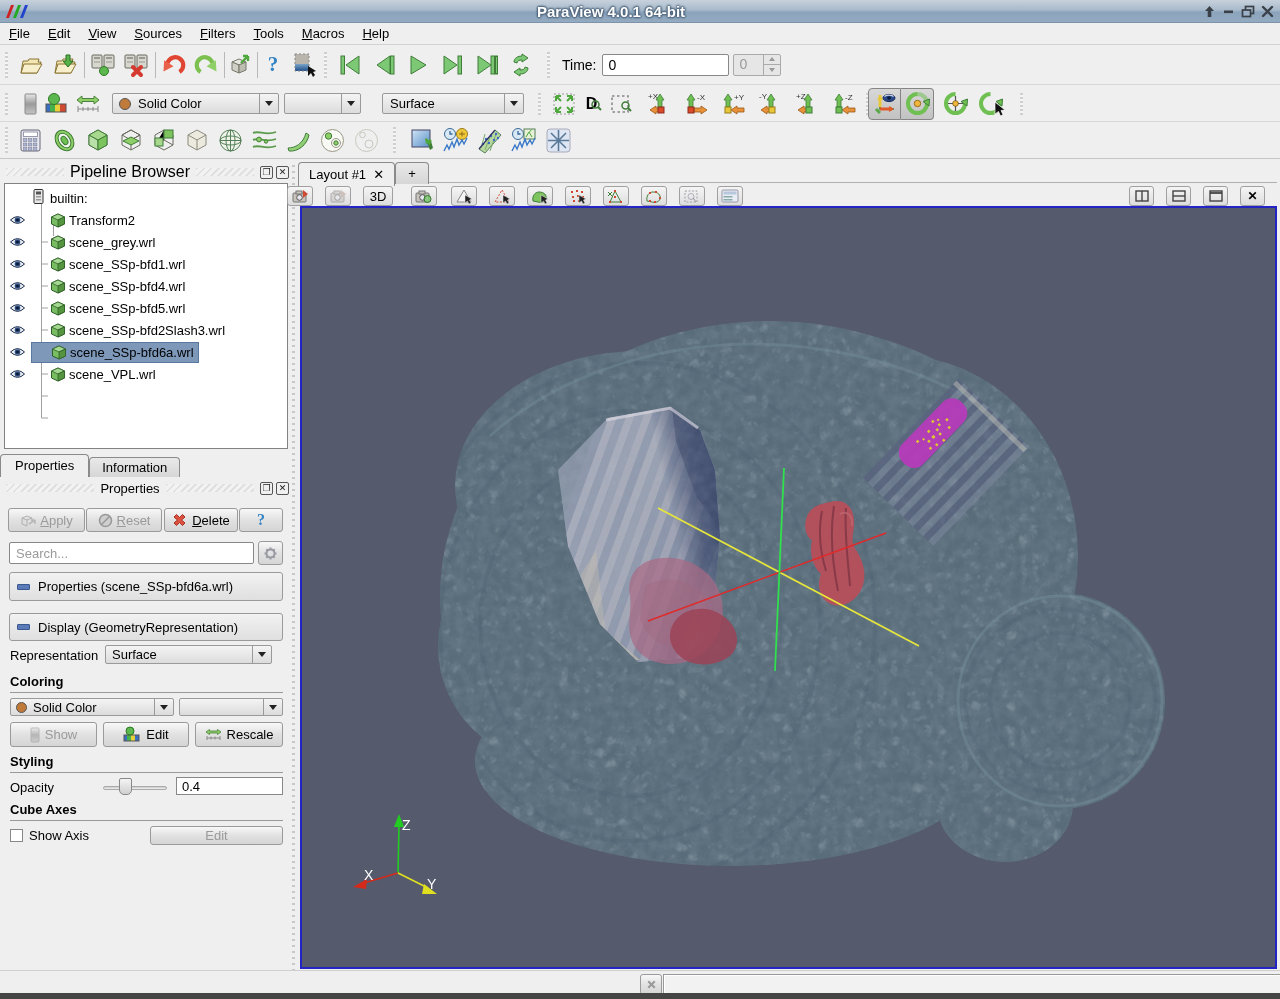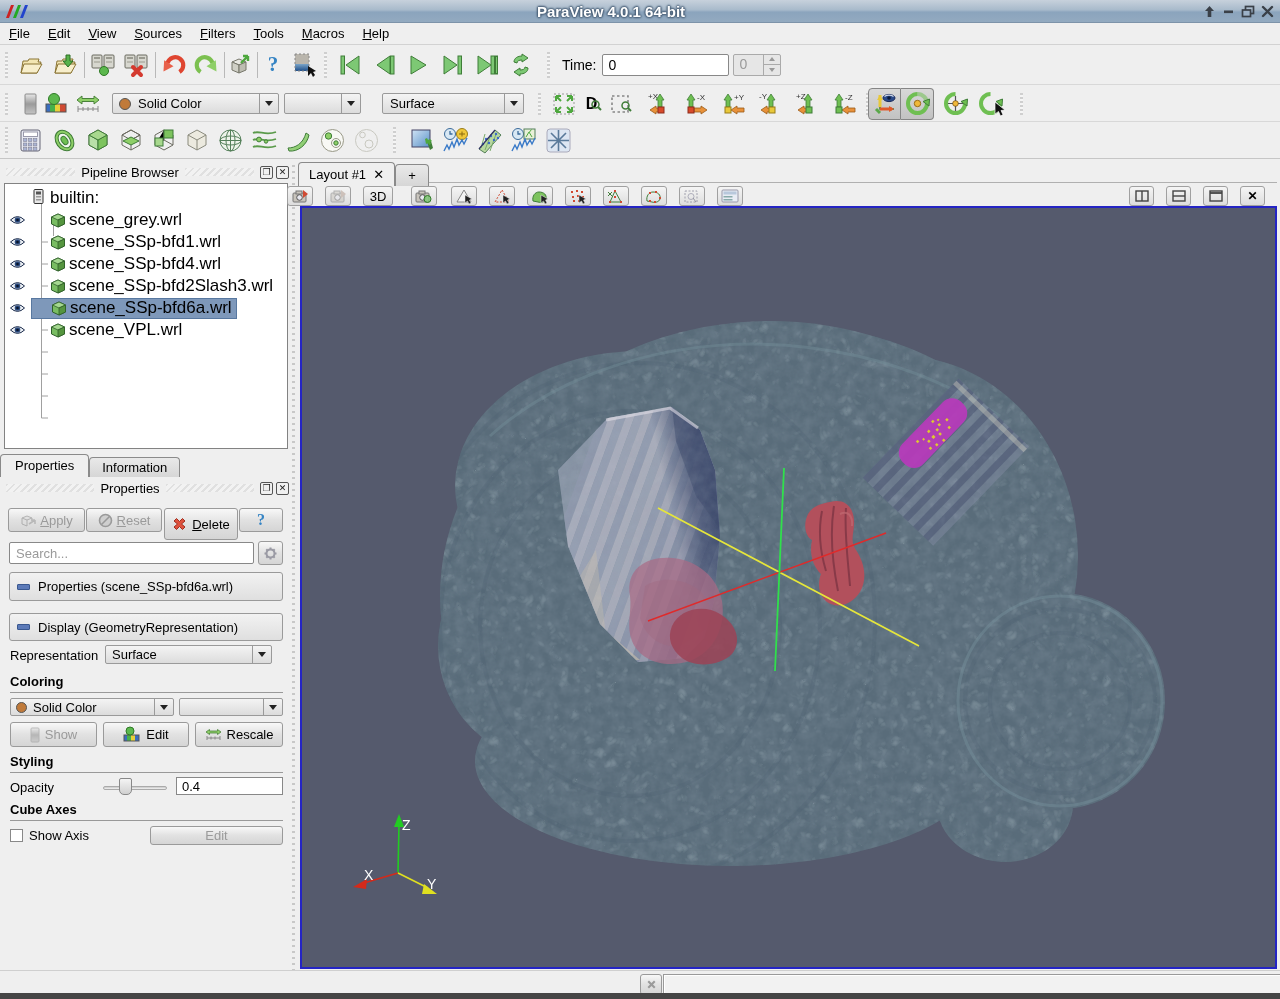--- a/index.html
+++ b/index.html
@@ -29,32 +29,32 @@
 .combo .arr:before{content:"";border:4px solid transparent;border-top:5px solid #222;margin-top:4px;}
 .tfield{background:#fff;border:1px solid #888;}
 
 .dockhead{display:flex;align-items:center;height:18px;}
 .dotex{flex:1;height:8px;margin:0 6px;background-image:repeating-linear-gradient(135deg,#e0e0e0 0 2px,#f2f2f2 2px 5px);}
 .dockbtn{width:13px;height:13px;border:1px solid #555;background:#f0f0f0;margin-right:3px;font-size:9px;line-height:11px;text-align:center;color:#222;border-radius:2px;}
 
 #lpanel{left:0;top:159px;width:292px;height:811px;background:#efefef;}
 #tree{left:4px;top:24px;width:284px;height:266px;background:#fff;border:1px solid #828282;}
 .trow{position:relative;height:22px;display:flex;align-items:center;}
-.trow .lbl{margin-left:3px;font-size:17px;}
+.trow .lbl{margin-left:3px;font-size:13px;}
 .hl{display:inline-flex;align-items:center;background:#7e98ba;border:1px solid #5878a0;height:21px;padding:0 4px 0 19px;margin-left:5px;}
 
 .tabbar{display:flex;align-items:flex-end;}
 .tab{border:1px solid #8a8a8a;border-bottom:none;border-radius:4px 4px 0 0;background:linear-gradient(#e9e9e9,#d6d6d6);padding:2px 12px;font-size:13px;}
 .tab.active{background:#efefef;padding:3px 14px 4px;}
 
 .sechead{background:linear-gradient(#f2f2f2,#dfdfdf);border:1px solid #9a9a9a;border-radius:3px;display:flex;align-items:center;font-size:13px;}
 .dash{width:13px;height:6px;background:#5c7ab8;border:1px solid #3a5890;border-radius:1px;margin:0 8px 0 7px;}
 .grphead{font-weight:bold;font-size:13px;border-bottom:1px solid #999;padding-bottom:3px;}
 
-#tabbar2{left:298px;top:162px;display:flex;align-items:flex-end;}
+#tabbar2{left:298px;top:162px;display:flex;align-items:flex-start;}
 #viewbar{left:287px;top:186px;width:982px;height:20px;display:flex;align-items:flex-start;gap:12px;}
 .vbtn{width:26px;height:20px;border:1px solid #a0a0a0;border-radius:3px;background:linear-gradient(#f5f5f5,#ddd);display:flex;align-items:center;justify-content:center;font-size:11px;}
 #renderview{left:300px;top:206px;width:977px;height:763px;background:#555a6d;border:2px solid #2424c4;}
 
 #statusbar{left:0;top:970px;width:1280px;height:23px;background:#efefef;border-top:1px solid #cfcfcf;}
 #darkstrip{left:0;top:993px;width:1280px;height:6px;background:#454545;}
 </style>
 </head>
 <body>
 <div id="titlebar" class="abs">
@@ -521,21 +521,21 @@
         </g>
       </svg>
 </div>
 </div>
 <div class="abs" style="left:291px;top:165px;width:5px;height:805px;background-image:repeating-linear-gradient(#c8c8c8 0 2px,#efefef 2px 6px);background-size:3px 6px;background-repeat:repeat-y;background-position:1px 0"></div>
 <div class="abs" style="left:90px;top:452px;width:120px;height:4px;background-image:repeating-linear-gradient(90deg,#c8c8c8 0 2px,#efefef 2px 6px)"></div>
 <div class="abs" style="left:298px;top:182px;width:979px;height:1px;background:#b0b0b0;z-index:0"></div>
 <div id="lpanel" class="abs">
   <div class="dockhead" style="margin-top:4px">
     <div class="dotex"></div>
-    <div style="font-size:13px">Pipeline Browser</div>
+    <div style="font-size:16px">Pipeline Browser</div>
     <div class="dotex"></div>
     <div class="dockbtn">❐</div>
       <div class="dockbtn">✕</div>
   </div>
   <div id="tree" class="abs">
    <svg class="abs" style="left:0;top:0" width="60" height="240" viewBox="0 0 60 240">
         <path d="M36.5 18 V234 M36.5 58 H43 M36.5 80 H43 M36.5 102 H43 M36.5 124 H43 M36.5 146 H43 M36.5 168 H43 M36.5 190 H43 M36.5 212 H43 M36.5 234 H43 M48.5 40 V52" stroke="#a0a0a0" fill="none"></path>
       </svg>
    <div style="padding-top:3px;position:relative">
     <div class="trow">
@@ -555,20 +555,37 @@
               <circle cx="7.5" cy="5" r="1.3" fill="#0a1428"></circle>
             </svg>
           </span>
           <span class="cubewrap" style="margin-left:24px;display:inline-flex">
             <svg width="16" height="15" viewBox="0 0 16 15">
               <path d="M1.5 4 L8 1 L14.5 4 L14.5 11 L8 14 L1.5 11 Z" fill="#79bd62" stroke="#2e5e2a"></path>
               <path d="M1.5 4 L8 1 L14.5 4 L8 7 Z" fill="#a5d890" stroke="#2e5e2a" stroke-width="0.8"></path>
               <path d="M8 7 L14.5 4 L14.5 11 L8 14 Z" fill="#55953f" stroke="#2e5e2a" stroke-width="0.8"></path>
             </svg>
           </span>
+          <span class="lbl">Transform2</span>
+        </div>
+    <div class="trow">
+          <span style="width:17px;margin-left:4px;display:inline-flex;justify-content:center">
+            <svg width="15" height="10" viewBox="0 0 15 10">
+              <path d="M0.5 5 Q7.5 -1.8 14.5 5 Q7.5 11.8 0.5 5 Z" fill="#eef2f6" stroke="#1a2a4a" stroke-width="1"></path>
+              <circle cx="7.5" cy="5" r="2.8" fill="#2a4a7e"></circle>
+              <circle cx="7.5" cy="5" r="1.3" fill="#0a1428"></circle>
+            </svg>
+          </span>
+          <span class="cubewrap" style="margin-left:24px;display:inline-flex">
+            <svg width="16" height="15" viewBox="0 0 16 15">
+              <path d="M1.5 4 L8 1 L14.5 4 L14.5 11 L8 14 L1.5 11 Z" fill="#79bd62" stroke="#2e5e2a"></path>
+              <path d="M1.5 4 L8 1 L14.5 4 L8 7 Z" fill="#a5d890" stroke="#2e5e2a" stroke-width="0.8"></path>
+              <path d="M8 7 L14.5 4 L14.5 11 L8 14 Z" fill="#55953f" stroke="#2e5e2a" stroke-width="0.8"></path>
+            </svg>
+          </span>
           <span class="lbl">scene_grey.wrl</span>
         </div>
     <div class="trow">
           <span style="width:17px;margin-left:4px;display:inline-flex;justify-content:center">
             <svg width="15" height="10" viewBox="0 0 15 10">
               <path d="M0.5 5 Q7.5 -1.8 14.5 5 Q7.5 11.8 0.5 5 Z" fill="#eef2f6" stroke="#1a2a4a" stroke-width="1"></path>
               <circle cx="7.5" cy="5" r="2.8" fill="#2a4a7e"></circle>
               <circle cx="7.5" cy="5" r="1.3" fill="#0a1428"></circle>
             </svg>
           </span>
@@ -590,20 +607,37 @@
             </svg>
           </span>
           <span class="cubewrap" style="margin-left:24px;display:inline-flex">
             <svg width="16" height="15" viewBox="0 0 16 15">
               <path d="M1.5 4 L8 1 L14.5 4 L14.5 11 L8 14 L1.5 11 Z" fill="#79bd62" stroke="#2e5e2a"></path>
               <path d="M1.5 4 L8 1 L14.5 4 L8 7 Z" fill="#a5d890" stroke="#2e5e2a" stroke-width="0.8"></path>
               <path d="M8 7 L14.5 4 L14.5 11 L8 14 Z" fill="#55953f" stroke="#2e5e2a" stroke-width="0.8"></path>
             </svg>
           </span>
           <span class="lbl">scene_SSp-bfd4.wrl</span>
+        </div>
+    <div class="trow">
+          <span style="width:17px;margin-left:4px;display:inline-flex;justify-content:center">
+            <svg width="15" height="10" viewBox="0 0 15 10">
+              <path d="M0.5 5 Q7.5 -1.8 14.5 5 Q7.5 11.8 0.5 5 Z" fill="#eef2f6" stroke="#1a2a4a" stroke-width="1"></path>
+              <circle cx="7.5" cy="5" r="2.8" fill="#2a4a7e"></circle>
+              <circle cx="7.5" cy="5" r="1.3" fill="#0a1428"></circle>
+            </svg>
+          </span>
+          <span class="cubewrap" style="margin-left:24px;display:inline-flex">
+            <svg width="16" height="15" viewBox="0 0 16 15">
+              <path d="M1.5 4 L8 1 L14.5 4 L14.5 11 L8 14 L1.5 11 Z" fill="#79bd62" stroke="#2e5e2a"></path>
+              <path d="M1.5 4 L8 1 L14.5 4 L8 7 Z" fill="#a5d890" stroke="#2e5e2a" stroke-width="0.8"></path>
+              <path d="M8 7 L14.5 4 L14.5 11 L8 14 Z" fill="#55953f" stroke="#2e5e2a" stroke-width="0.8"></path>
+            </svg>
+          </span>
+          <span class="lbl">scene_SSp-bfd5.wrl</span>
         </div>
     <div class="trow">
           <span style="width:17px;margin-left:4px;display:inline-flex;justify-content:center">
             <svg width="15" height="10" viewBox="0 0 15 10">
               <path d="M0.5 5 Q7.5 -1.8 14.5 5 Q7.5 11.8 0.5 5 Z" fill="#eef2f6" stroke="#1a2a4a" stroke-width="1"></path>
               <circle cx="7.5" cy="5" r="2.8" fill="#2a4a7e"></circle>
               <circle cx="7.5" cy="5" r="1.3" fill="#0a1428"></circle>
             </svg>
           </span>
           <span class="cubewrap" style="margin-left:24px;display:inline-flex">
@@ -674,21 +708,21 @@
         </svg>
         <span style="margin-left:4px"><u>A</u>pply</span>
       </div>
    <div class="btn abs" style="left:86px;top:9px;width:76px;height:24px;color:#9a9a9a">
         <svg width="15" height="15" viewBox="0 0 15 15">
           <circle cx="7.5" cy="7.5" r="6" fill="#cfcfcf" stroke="#9a9a9a" stroke-width="1.6"></circle>
           <path d="M3.5 11.5 L11.5 3.5" stroke="#9a9a9a" stroke-width="1.6"></path>
         </svg>
         <span style="margin-left:4px"><u>R</u>eset</span>
       </div>
-   <div class="btn abs" style="left:164px;top:9px;width:74px;height:32px">
+   <div class="btn abs" style="left:164px;top:9px;width:74px;height:24px">
         <svg width="15" height="14" viewBox="0 0 15 14">
           <path d="M2 4 L5.5 7 L2 10 L4.5 12.5 L7.5 9.5 L10.5 12.5 L13 10 L9.5 7 L13 4 L10.5 1.5 L7.5 4.5 L4.5 1.5 Z" fill="#e0523e" stroke="#a03020"></path>
         </svg>
         <span style="margin-left:5px"><u>D</u>elete</span>
       </div>
    <div class="btn abs" style="left:239px;top:9px;width:44px;height:24px;color:#3584c4;font-weight:bold;font-size:16px;font-family:'Liberation Serif',serif">?</div>
    <div class="tfield abs" style="left:9px;top:43px;width:245px;height:22px;border-radius:2px;color:#9a9a9a;padding:3px 6px;font-size:13px">Search...</div>
    <div class="btn abs" style="left:258px;top:42px;width:25px;height:24px">
         <svg width="15" height="15" viewBox="0 0 15 15">
           <circle cx="7.5" cy="7.5" r="4" fill="none" stroke="#9a9aa4" stroke-width="2"></circle>

